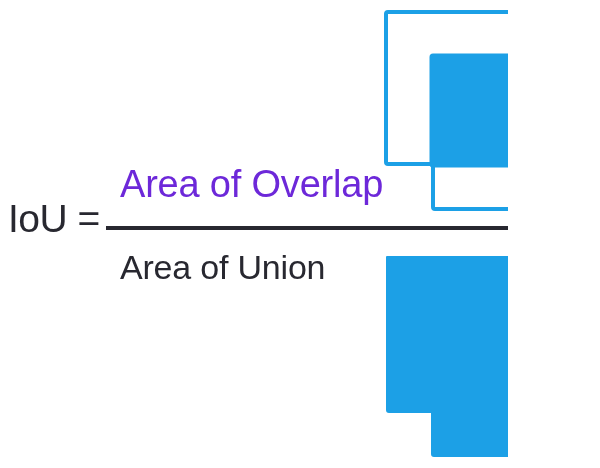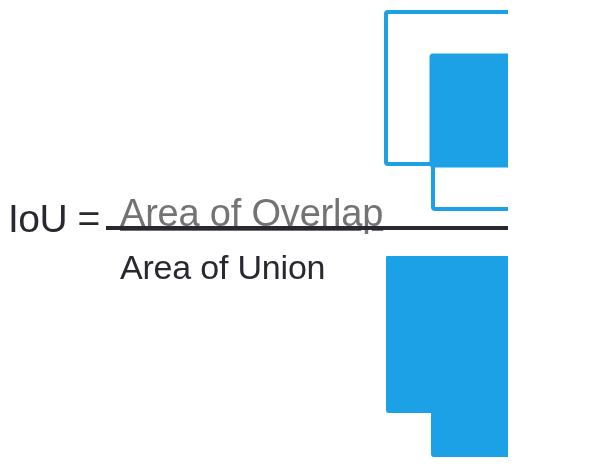--- a/index.html
+++ b/index.html
@@ -33,28 +33,27 @@
     font-size: 39px;
     font-weight: 400;
     color: #282830;
     letter-spacing: -0.5px;
     white-space: nowrap;
     line-height: 42px;
   }
   .numerator {
     position: absolute;
     left: 120px;
-    top: 191px;
+    top: 162px;
     font-size: 38px;
     font-weight: 400;
-    color: #737373;
+    color: #6d28d9;
     letter-spacing: -0.2px;
     white-space: nowrap;
     line-height: 44px;
-    text-decoration: underline;
   }
   .denominator {
     position: absolute;
     left: 120px;
     top: 245px;
     font-size: 34px;
     font-weight: 400;
     color: #282830;
     letter-spacing: -0.2px;
     white-space: nowrap;

